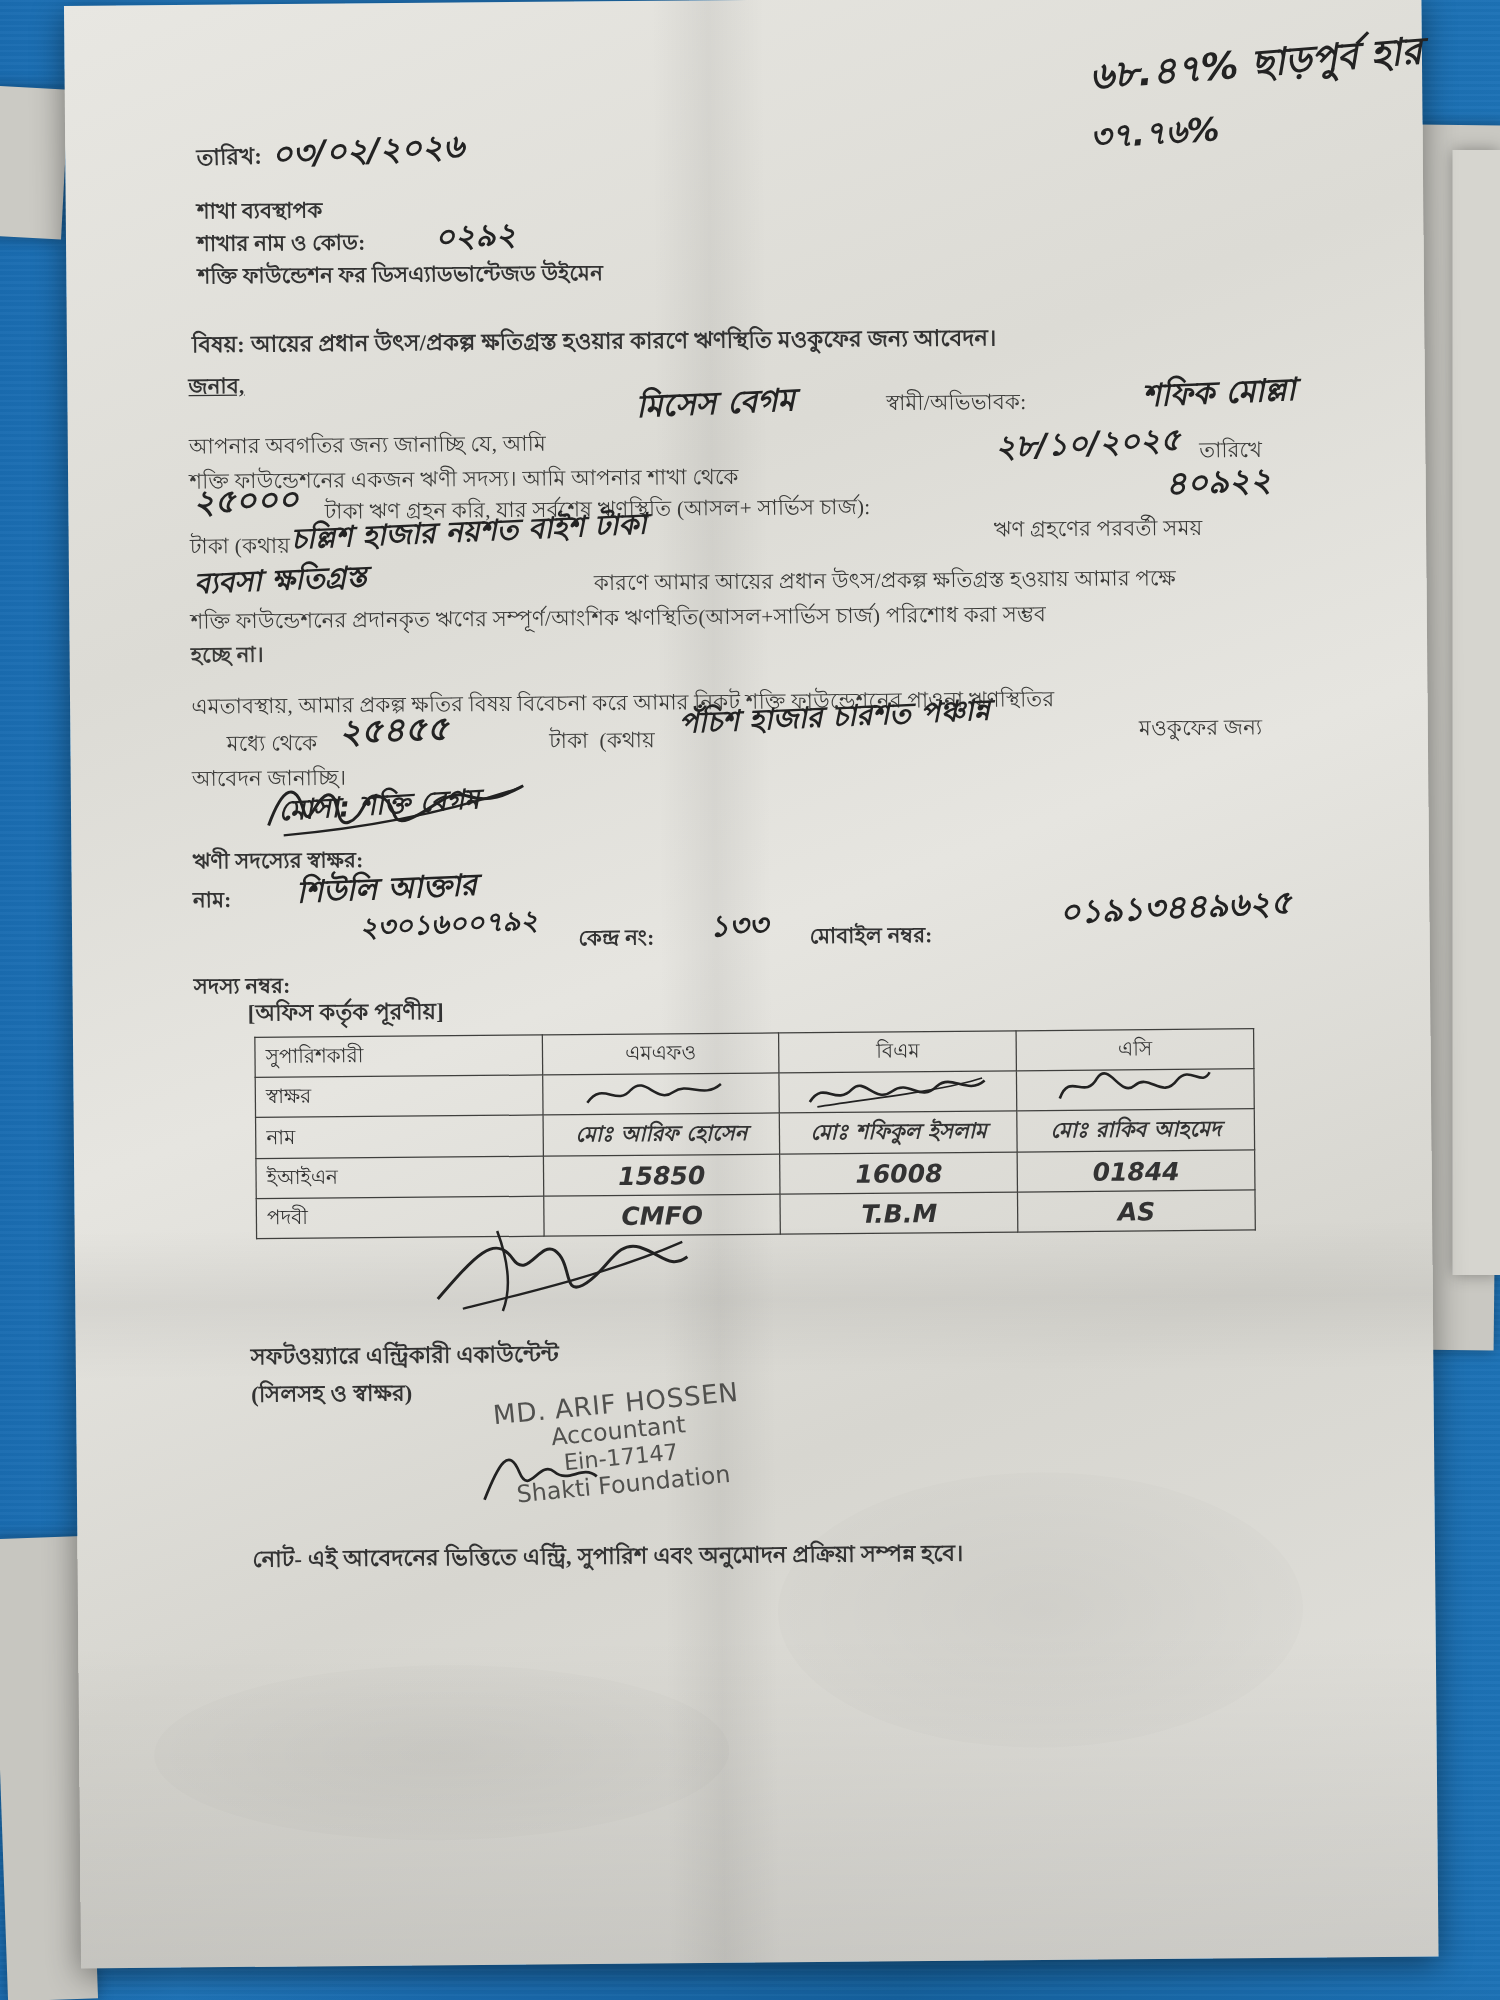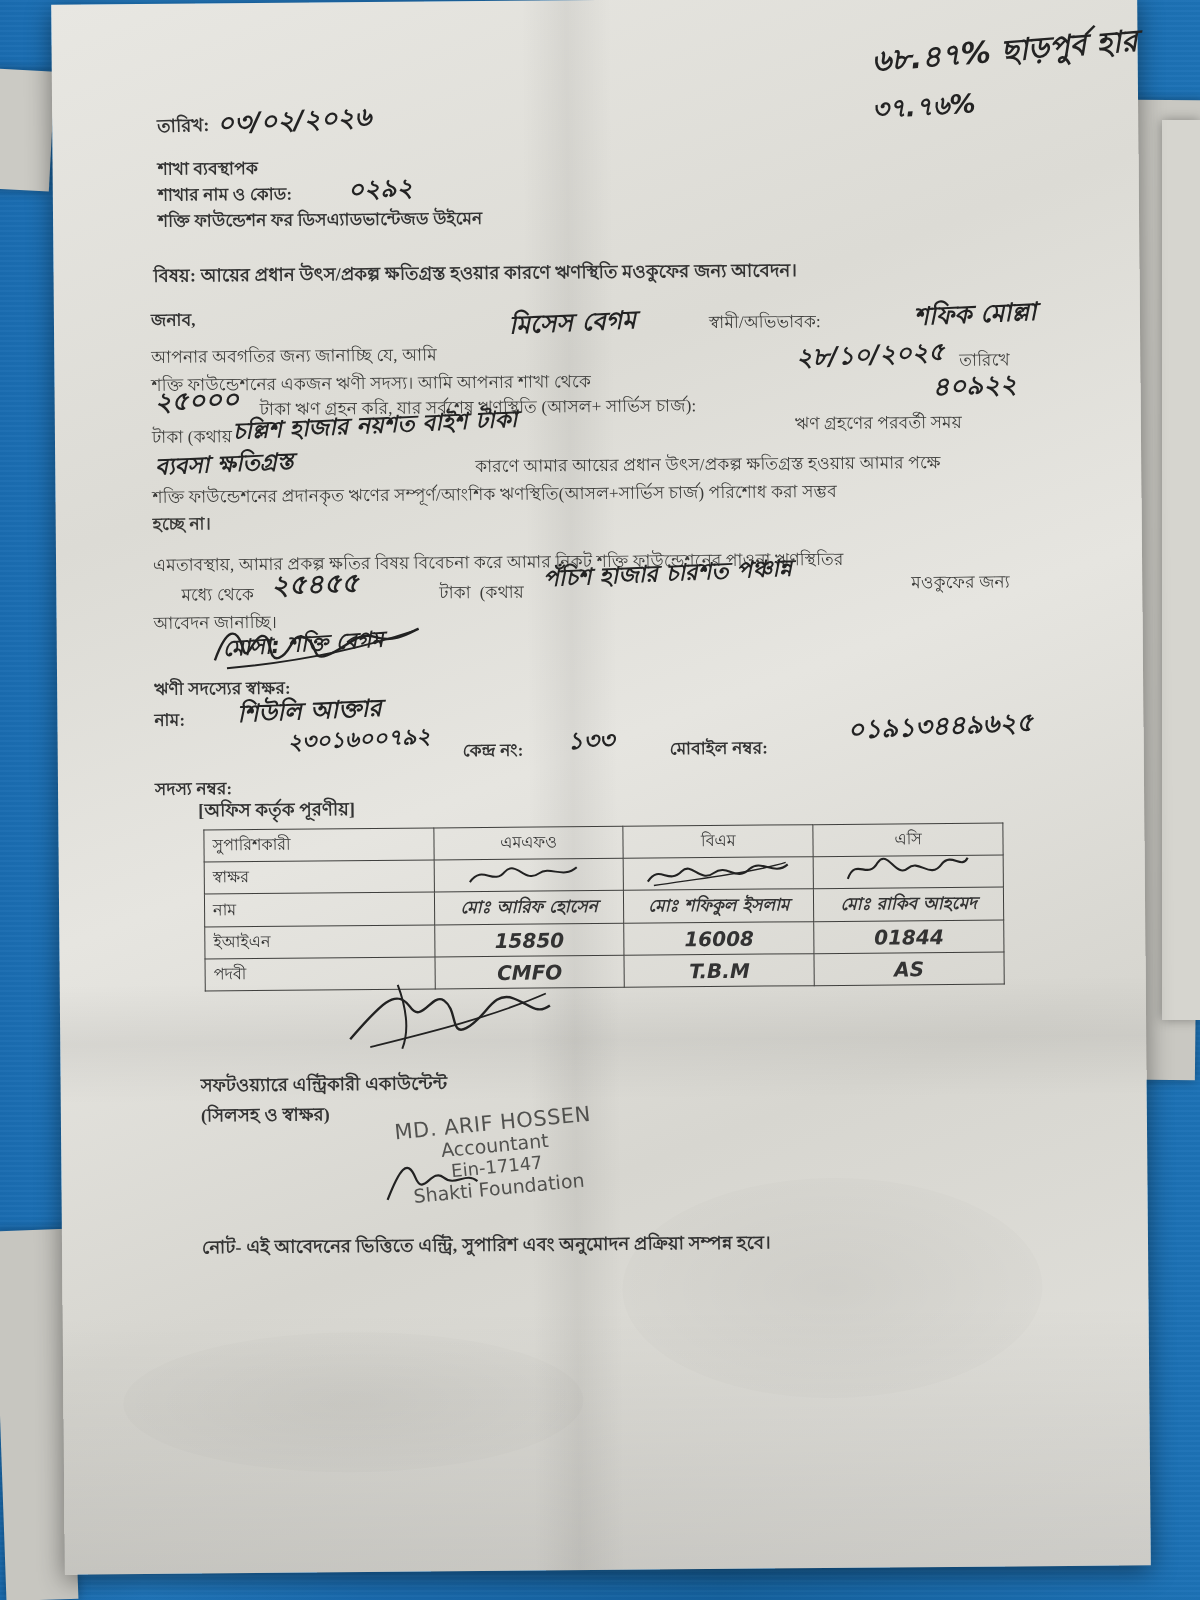--- a/index.html
+++ b/index.html
@@ -150,21 +150,21 @@
     <div class="ln printed" style="left:105px; top:108px; font-size:18px; transform:rotate(-1deg);">তারিখ:</div>
     <div class="hw" style="left:165px; top:100px; font-size:26px; transform:rotate(-2deg);">০৩/০২/২০২৬</div>
 
     <div class="ln printed" style="left:105px; top:152px;">শাখা ব্যবস্থাপক</div>
     <div class="ln printed" style="left:105px; top:178px;">শাখার নাম ও কোড:</div>
     <div class="hw" style="left:295px; top:168px; font-size:25px; transform:rotate(-1.5deg);">০২৯২</div>
     <div class="ln printed" style="left:105px; top:204px;">শক্তি ফাউন্ডেশন ফর ডিসএ্যাডভান্টেজড উইমেন</div>
 
     <div class="ln printed" style="left:100px; top:258px; font-size:18px;">বিষয়: আয়ের প্রধান উৎস/প্রকল্প ক্ষতিগ্রস্ত হওয়ার কারণে ঋণস্থিতি মওকুফের জন্য আবেদন।</div>
 
-    <div class="ln printed" style="left:97px; top:303px;">জনাব,</div>
+    <div class="ln printed" style="left:97px; top:292px;text-decoration:underline;">জনাব,</div>
 
     <div class="ln" style="left:97px; top:340px;">আপনার অবগতির জন্য জানাচ্ছি যে, আমি</div>
     <div class="hw" style="left:455px; top:305px; font-size:25px; transform:rotate(-2deg);">মিসেস বেগম</div>
     <div class="ln" style="left:655px; top:310px;">স্বামী/অভিভাবক:</div>
     <div class="hw" style="left:860px; top:300px; font-size:25px; transform:rotate(-2deg);">শফিক মোল্লা</div>
 
     <div class="ln" style="left:97px; top:368px;">শক্তি ফাউন্ডেশনের একজন ঋণী সদস্য। আমি আপনার শাখা থেকে</div>
     <div class="hw" style="left:742px; top:340px; font-size:25px; transform:rotate(-2deg);">২৮/১০/২০২৫</div>
     <div class="ln" style="left:905px; top:350px;">তারিখে</div>
 
@@ -198,21 +198,21 @@
 
     <div class="ln printed" style="left:97px; top:672px;">ঋণী সদস্যের স্বাক্ষর:</div>
 
     <div class="ln printed" style="left:97px; top:703px;">নাম:</div>
     <div class="hw" style="left:180px; top:692px; font-size:24px; transform:rotate(-2deg);">শিউলি আক্তার</div>
 
     <div class="ln printed" style="left:97px; top:772px;">সদস্য নম্বর:</div>
     <div class="hw" style="left:230px; top:722px; font-size:22px; transform:rotate(-2deg);">২৩০১৬০০৭৯২</div>
     <div class="ln printed" style="left:405px; top:736px;">কেন্দ্র নং:</div>
     <div class="hw" style="left:510px; top:722px; font-size:24px; transform:rotate(-1deg);">১৩৩</div>
-    <div class="ln printed" style="left:612px; top:736px;">মোবাইল নম্বর:</div>
+    <div class="ln printed" style="left:590px; top:736px;">মোবাইল নম্বর:</div>
     <div class="hw" style="left:790px; top:712px; font-size:26px; transform:rotate(-2deg);">০১৯১৩৪৪৯৬২৫</div>
 
     <div class="ln printed" style="left:140px; top:793px; font-size:18px;">[অফিস কর্তৃক পূরণীয়]</div>
 
     <table id="office-table">
       <tbody>
           <tr>
         <td class="col1">সুপারিশকারী</td>
         <td class="col2">এমএফও</td>
         <td class="col3">বিএম</td>

